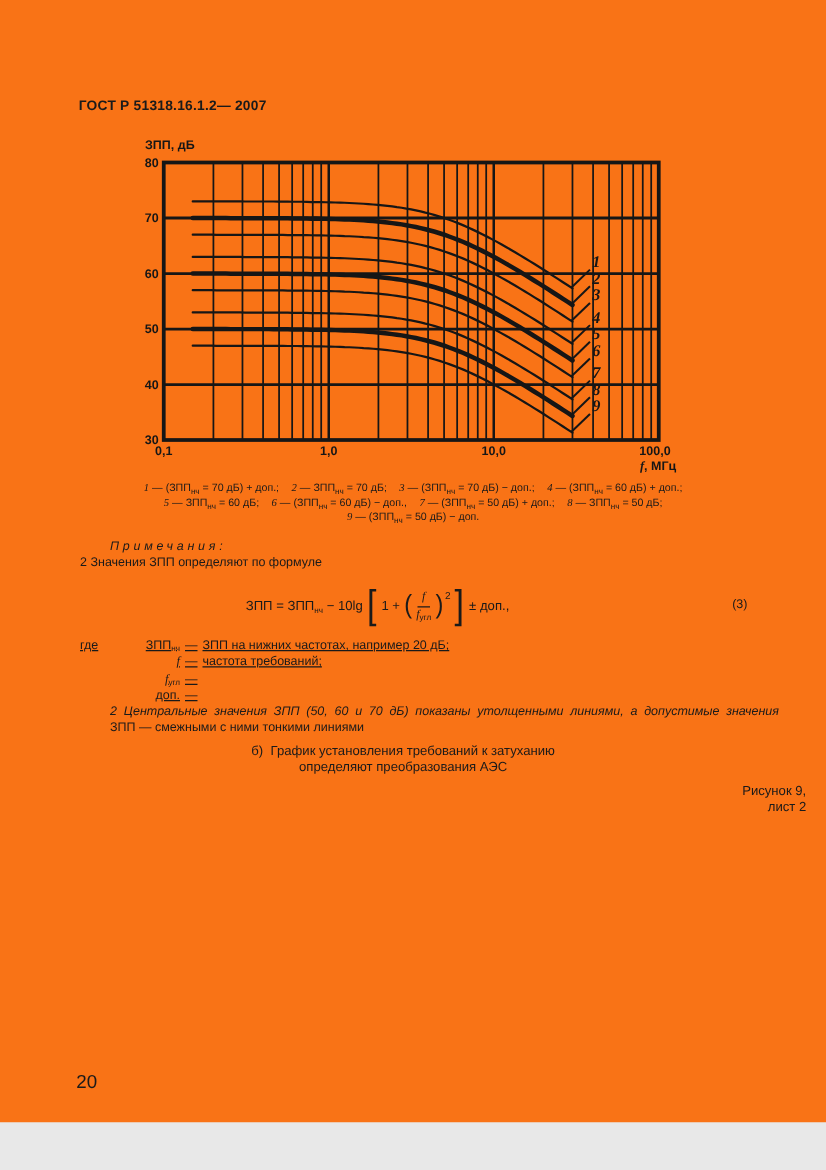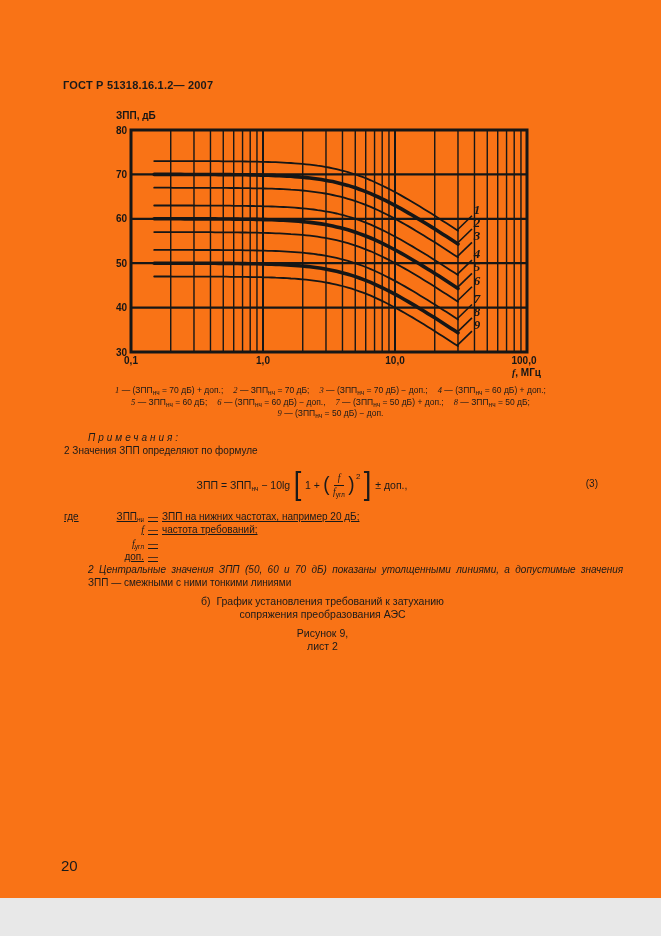--- a/index.html
+++ b/index.html
@@ -30,21 +30,21 @@
   i{font-family:"Liberation Serif","DejaVu Serif",serif;font-style:italic;}
   #where{position:absolute;left:64px;top:510px;font-size:10px;}
   .where-row{display:grid;grid-template-columns:24px 56px 18px auto;line-height:13.4px;text-decoration:underline;}
   .where-row .w-term{text-align:right;}
   .where-row .w-dash{text-align:center;}
   .note2a{position:absolute;left:64px;top:564px;width:560px;padding-left:24px;font-size:10px;
           word-spacing:2.6px;white-space:nowrap;font-style:italic;}
   .note2b{position:absolute;left:64px;top:577px;font-size:10px;margin-left:24px;}
   .fig-sub{position:absolute;left:0;top:595px;width:645px;text-align:center;
            font-size:10.5px;line-height:13px;}
-  .fig-num{position:absolute;left:0;top:627px;width:645px;text-align:center;
+  .fig-num{position:absolute;left:0;top:627px;width:645px;text-align:right;
            font-size:10.5px;line-height:13px;}
   .page-number{position:absolute;left:61px;top:857px;font-size:15px;}
 </style>
 </head>
 <body>
 
 <div class="page">
   <div class="doc-header">ГОСТ Р 51318.16.1.2— 2007</div>
 
   <div id="chart">
@@ -172,21 +172,21 @@
         <span class="w-term">доп.</span>
         <span class="w-dash">—</span>
       </div>
     </div>
 
   <div class="note2a">2 Центральные значения ЗПП (50, 60 и 70 дБ) показаны утолщенными линиями, а допустимые значения</div>
   <div class="note2b">ЗПП — смежными с ними тонкими линиями</div>
 
   <div class="fig-sub">
     <div><span>б)</span>&nbsp;&nbsp;<span>График установления требований к затуханию</span></div>
-    <div>сопряжения преобразования АЭС</div>
+    <div>определяют преобразования АЭС</div>
   </div>
 
   <div class="fig-num">
     <div>Рисунок 9,</div>
     <div>лист 2</div>
   </div>
 
   <div class="page-number">20</div>
 </div>
 

